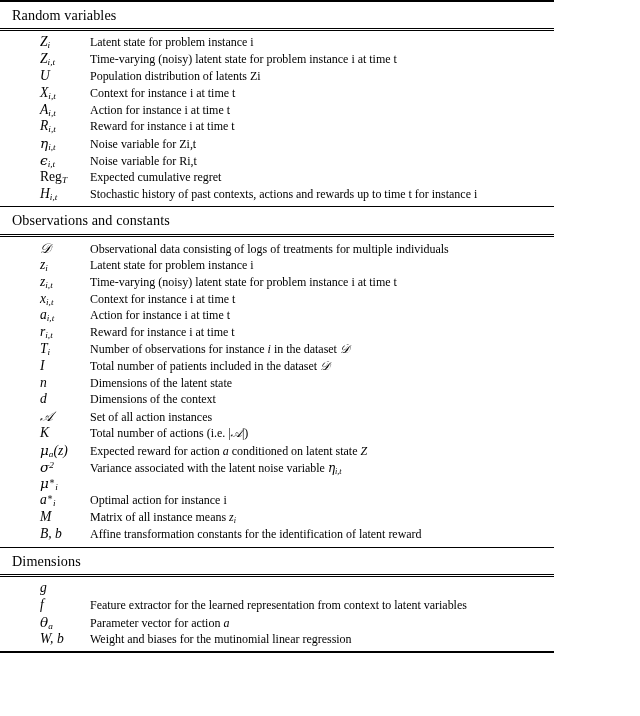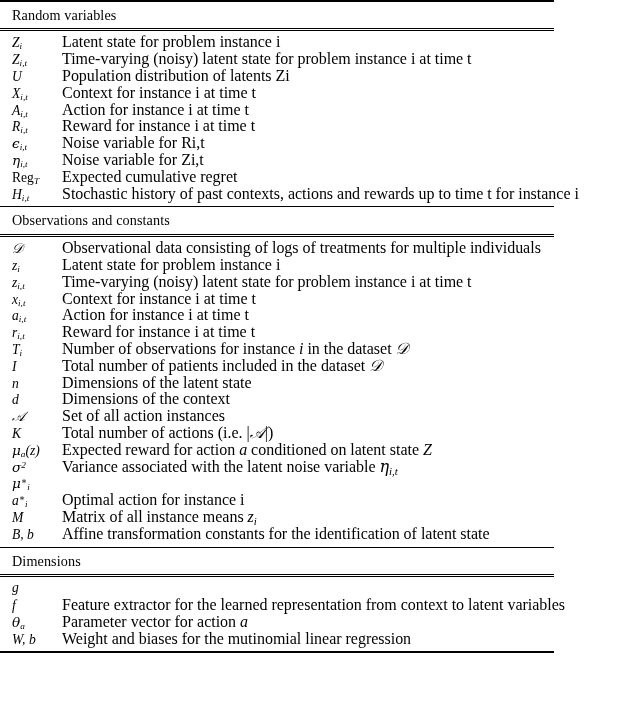--- a/index.html
+++ b/index.html
@@ -43,34 +43,35 @@
 
   
   .rows { padding: 3px 0 4px 0; }
 
   .row {
     display: flex;
     align-items: baseline;
     height: 16.8px;
     line-height: 16.8px;
     white-space: nowrap;
+    margin-left: 28px;
   }
 
   .sym {
     width: 62px;
     min-width: 62px;
     padding-left: 12px;
     box-sizing: border-box;
     font-size: 13.6px;
     font-style: italic;
     font-family: "Liberation Serif", "DejaVu Serif", serif;
   }
 
   .desc {
-    font-size: 16px;
+    font-size: 12px;
     font-family: "Liberation Serif", "DejaVu Serif", serif;
     letter-spacing: -0.02px;
     text-align: right;
   }
 
   
   .mi  { font-style: italic; }
   .mu  { font-style: italic; font-family: "DejaVu Serif", serif; }
   .cal { font-style: italic; font-family: "DejaVu Serif", serif; }
   .up  { font-style: normal; }
@@ -123,27 +124,27 @@
       <div class="sym"><span class="mi">A</span><sub>i,t</sub></div>
       <div class="desc">Action for instance i at time t</div>
     </div>
 
     <div class="row">
       <div class="sym"><span class="mi">R</span><sub>i,t</sub></div>
       <div class="desc">Reward for instance i at time t</div>
     </div>
 
     <div class="row">
+      <div class="sym"><span class="mu">η</span><sub>i,t</sub></div>
+      <div class="desc">Noise variable for Zi,t</div>
+    </div>
+
+    <div class="row">
       <div class="sym"><span class="mu">ϵ</span><sub>i,t</sub></div>
       <div class="desc">Noise variable for Ri,t</div>
-    </div>
-
-    <div class="row">
-      <div class="sym"><span class="mu">η</span><sub>i,t</sub></div>
-      <div class="desc">Noise variable for Zi,t</div>
     </div>
 
     <div class="row">
       <div class="sym"><span class="up">Reg</span><sub>T</sub></div>
       <div class="desc">Expected cumulative regret</div>
     </div>
 
     <div class="row">
       <div class="sym"><span class="mi">H</span><sub>i,t</sub></div>
       <div class="desc">Stochastic history of past contexts, actions and rewards up to time t for instance i</div>
@@ -238,21 +239,21 @@
       <div class="desc">Optimal action for instance i</div>
     </div>
 
     <div class="row">
       <div class="sym"><span class="mi">M</span></div>
       <div class="desc">Matrix of all instance means <span class="s-inline">z</span><sub>i</sub></div>
     </div>
 
     <div class="row">
       <div class="sym"><span class="mi">B</span>, <span class="mi">b</span></div>
-      <div class="desc">Affine transformation constants for the identification of latent state</div>
+      <div class="desc">Affine transformation constants for the identification of latent reward</div>
     </div>
 
   </div>
 
   <div class="rule rule-thin"></div>
 
   <div class="section-header">Dimensions</div>
   <div class="rule rule-double-a"></div>
   <div class="rule rule-double-b"></div>
 

